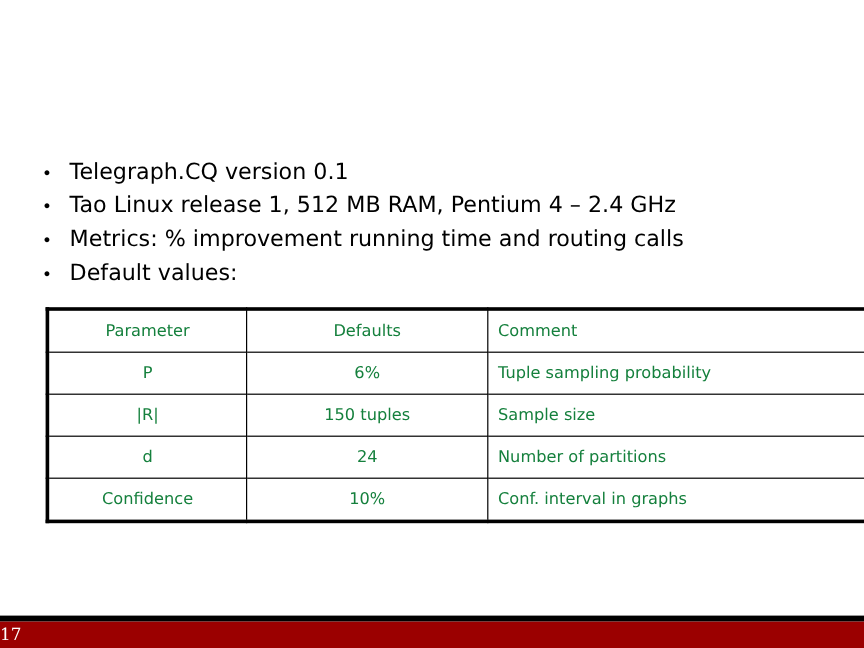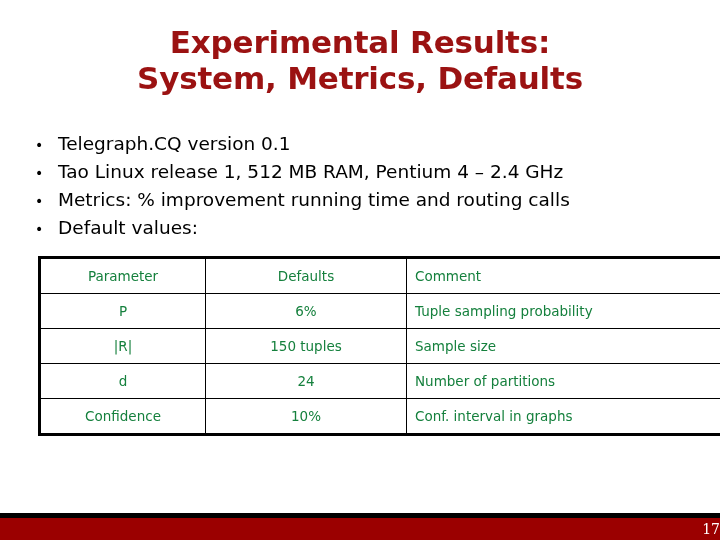--- a/index.html
+++ b/index.html
@@ -117,35 +117,31 @@
     height: 22px;
     background: #9B0000;
   }
   .page-number {
     position: absolute;
     left: 0;
     top: 518px;
     width: 720px;
     height: 22px;
     line-height: 22px;
-    text-align: right;
+    text-align: left;
     color: #ffffff;
     font-family: "DejaVu Serif", serif;
     font-size: 14px;
   }
 </style>
 </head>
 <body>
 
 <div class="slide">
 
-  <div class="title-block">
-    <span class="title-line">Experimental Results:</span>
-    <span class="title-line">System, Metrics, Defaults</span>
-  </div>
 
   <div class="bullets">
 
     <div class="bullet-row">
       <span class="bullet-marker">•</span>
       <span class="bullet-text">Telegraph.CQ version 0.1</span>
     </div>
 
     <div class="bullet-row">
       <span class="bullet-marker">•</span>

